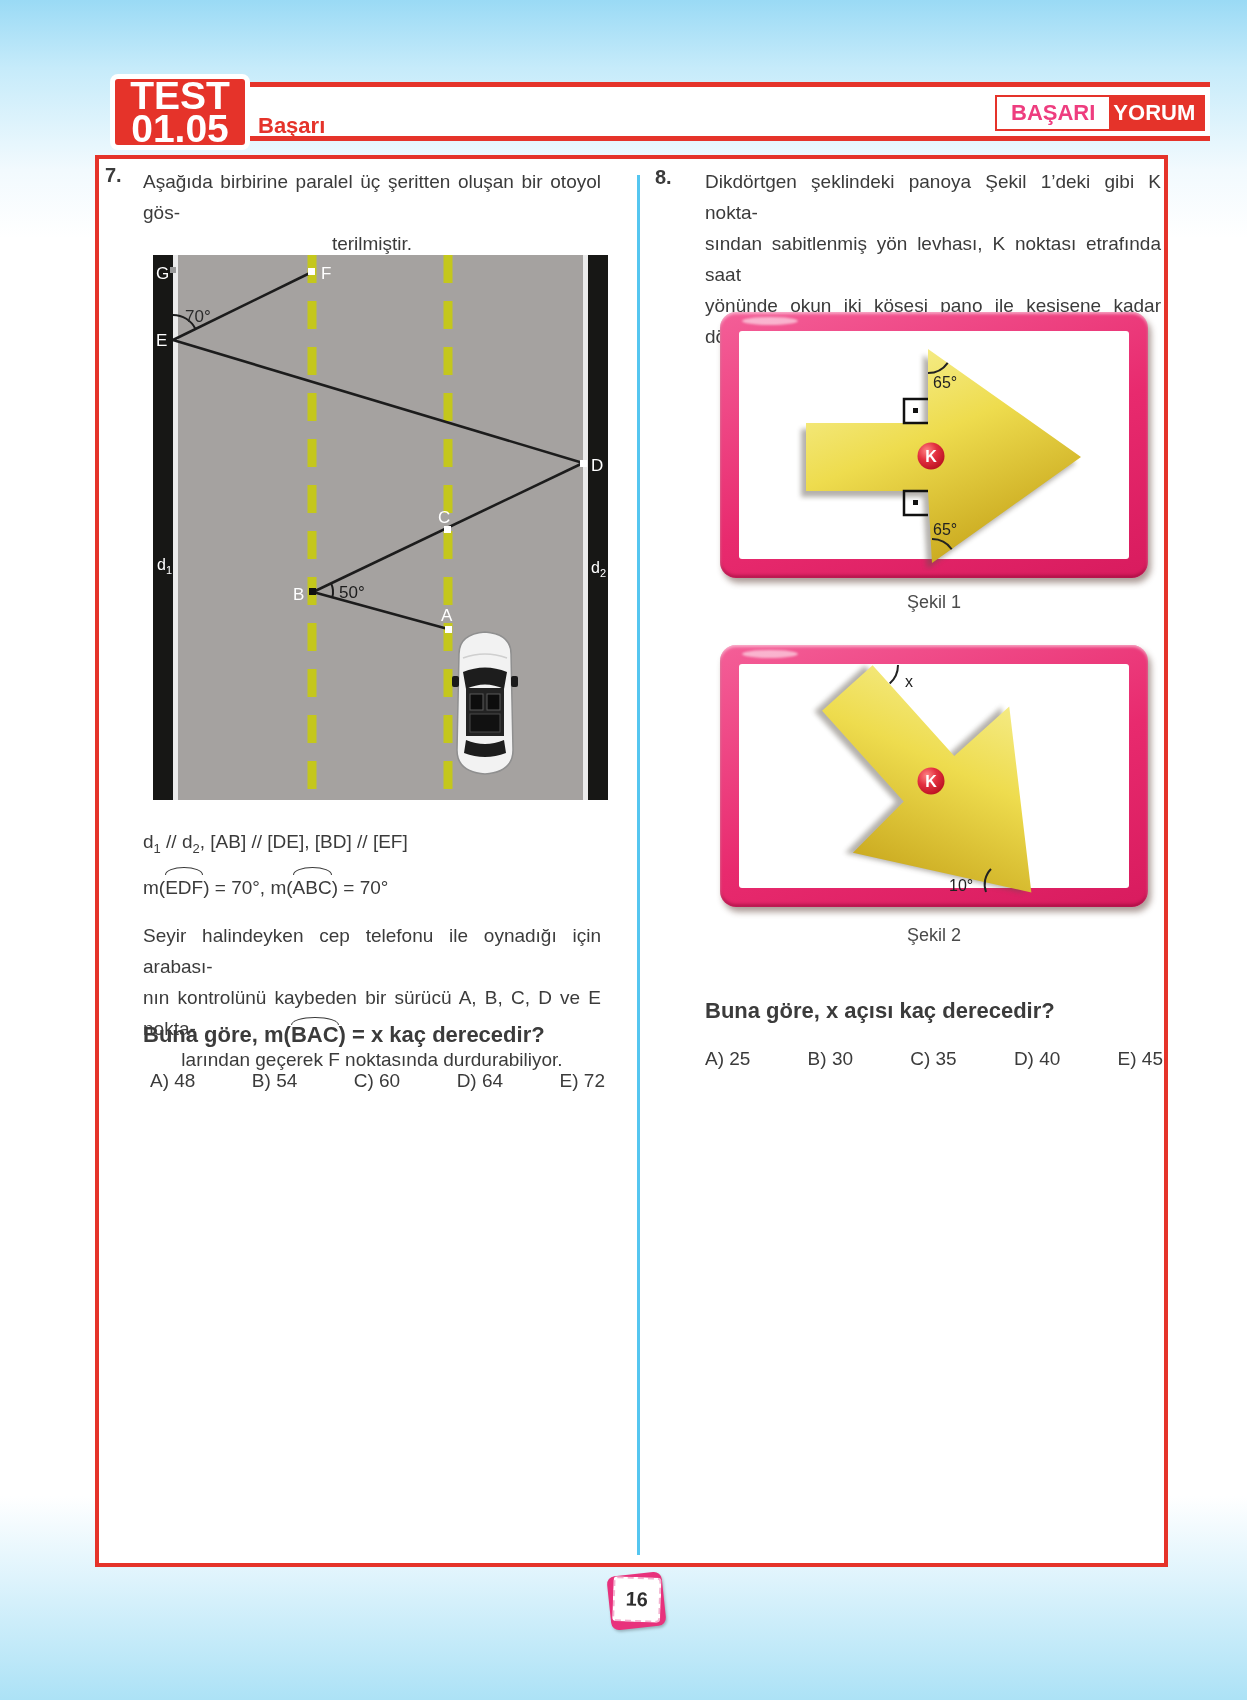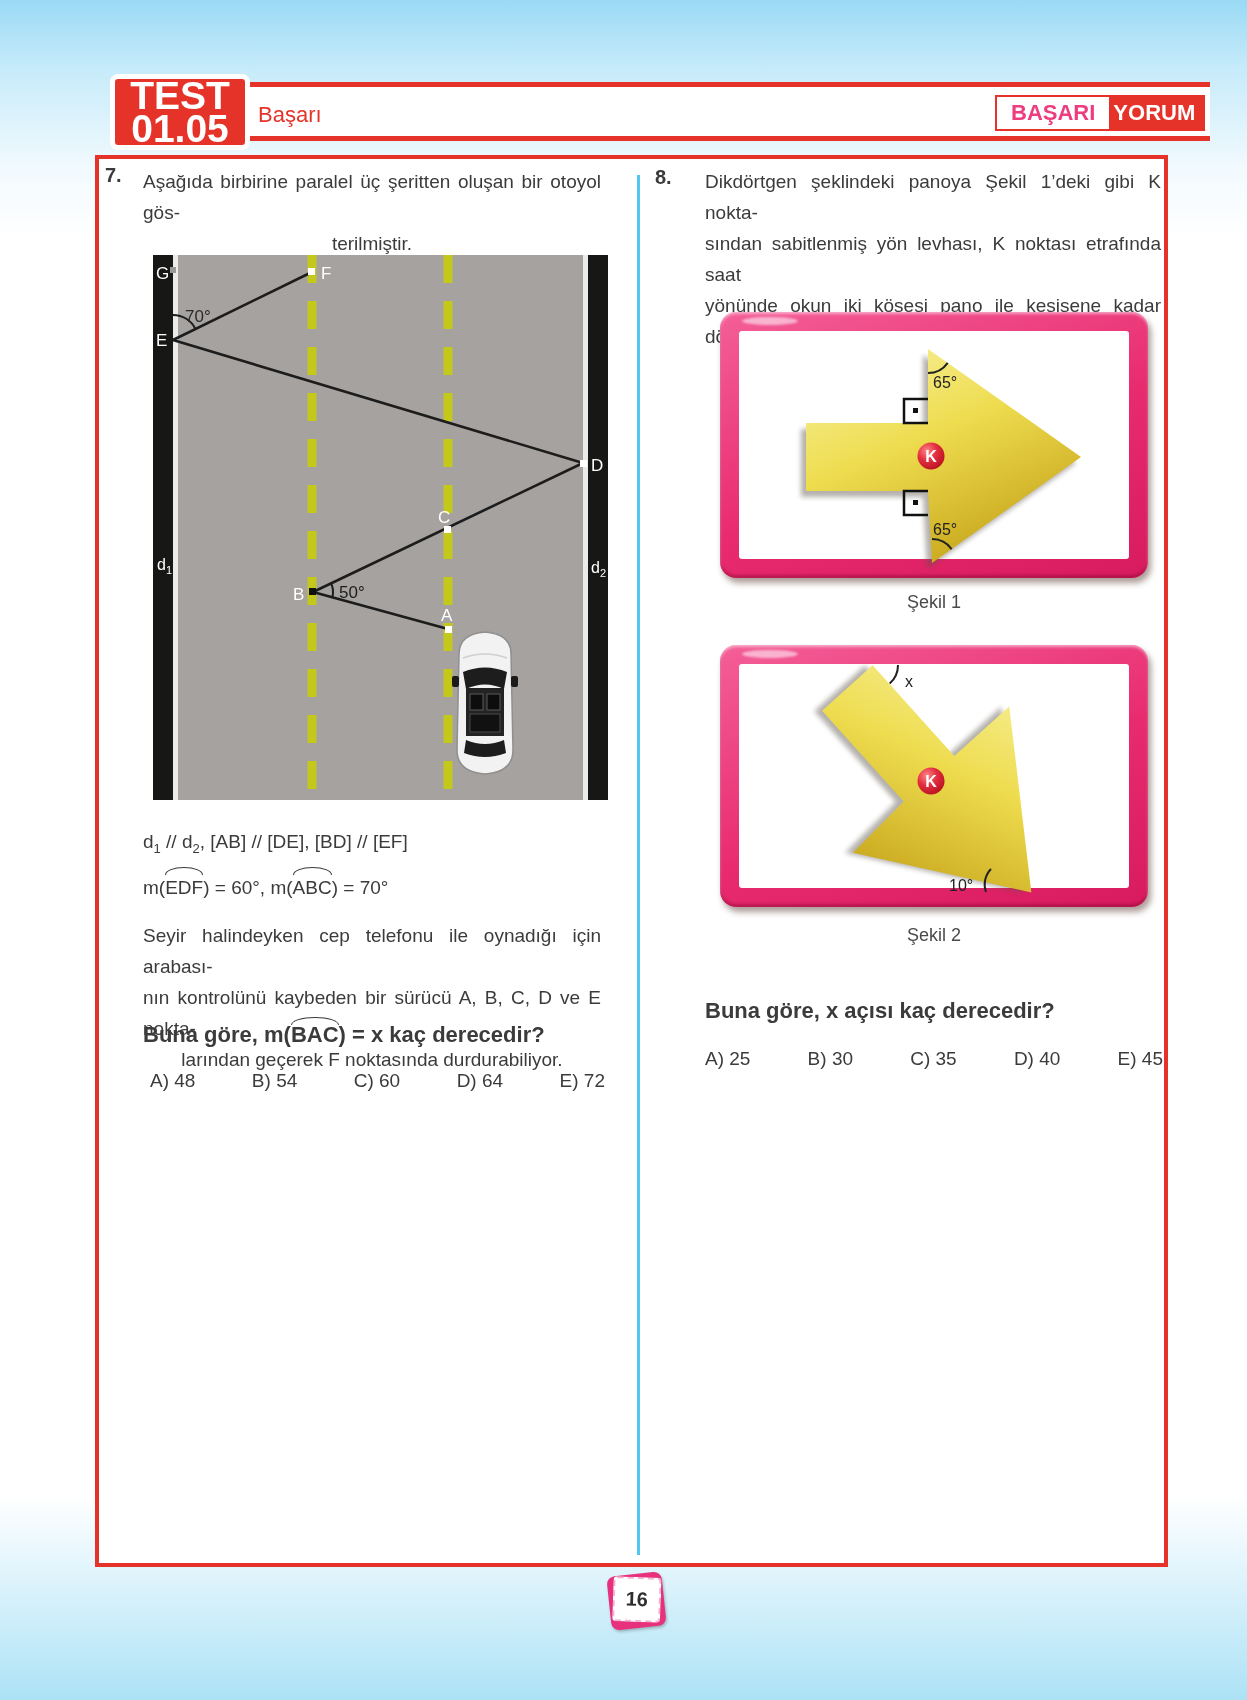--- a/index.html
+++ b/index.html
@@ -5,21 +5,21 @@
   html,body{margin:0;padding:0;}
   .page{position:relative;width:1247px;height:1700px;overflow:hidden;
     font-family:"Liberation Sans",sans-serif;color:#3b3b3b;
     background:linear-gradient(180deg,#9adaf5 0%,#c6ebfa 4%,#f2fafe 10%,#ffffff 14%,#ffffff 88%,#ddf3fc 93%,#ace2f6 100%);}
   
   .hdr-bar{position:absolute;left:120px;top:82px;width:1090px;height:49px;background:#fff;
     border-top:5px solid #e5332a;border-bottom:5px solid #e5332a;}
   .hdr-badge{position:absolute;left:110px;top:74px;width:140px;height:76px;box-sizing:border-box;
     background:#e5332a;border:5px solid #fff;border-radius:8px;display:flex;flex-direction:column;
     align-items:center;justify-content:center;color:#fff;font-weight:bold;font-size:39px;line-height:33px;}
-  .hdr-course{position:absolute;left:258px;top:102px;font-size:22px;font-weight:normal;color:#e5332a;}
+  .hdr-course{position:absolute;left:258px;top:113px;font-size:22px;font-weight:bold;color:#e5332a;}
   .hdr-logo{position:absolute;left:995px;top:95px;display:flex;font-weight:bold;font-size:22px;
     background:#e5332a;border:2px solid #e5332a;line-height:30px;}
   .hdr-logo .cell-white{background:#fff;color:#ee3d7f;padding:1px 14px;}
   .hdr-logo .cell-red{background:#e5332a;color:#fff;padding:1px 8px 1px 4px;}
   
   .main{position:absolute;left:95px;top:155px;width:1073px;height:1412px;box-sizing:border-box;
     background:#fff;border:4px solid #e5332a;}
   .divider{position:absolute;left:538px;top:16px;width:3px;height:1380px;background:#55c6f0;}
   .qnum{position:absolute;font-size:20px;font-weight:bold;}
   .txt{font-size:19px;line-height:31px;}
@@ -121,21 +121,21 @@
       <text x="32" y="67" font-size="17" fill="#2b2b2b">70°</text>
       <text x="186" y="343" font-size="17" fill="#1c1c1c">50°</text>
       <text x="4" y="315" font-size="16" fill="#fff"><tspan>d</tspan><tspan dy="4" font-size="11">1</tspan></text>
       <text x="438" y="318" font-size="16" fill="#fff"><tspan>d</tspan><tspan dy="4" font-size="11">2</tspan></text>
     </svg>
 
     <div class="txt" style="position:absolute;left:44px;top:667px;">
       <span>d</span><sub>1</sub><span> // d</span><sub>2</sub><span>, [AB] // [DE], [BD] // [EF]</span>
     </div>
     <div class="txt" style="position:absolute;left:44px;top:705px;padding-top:8px;">
-      <span>m(</span><span class="hat">EDF</span><span>) = 60°, m(</span><span class="hat">ABC</span><span>) = 70°</span>
+      <span>m(</span><span class="hat">EDF</span><span>) = 70°, m(</span><span class="hat">ABC</span><span>) = 70°</span>
     </div>
 
     <div class="txt" style="position:absolute;left:44px;top:761px;width:458px;">
       <div class="jline">Seyir halindeyken cep telefonu ile oynadığı için arabası-</div>
       <div class="jline">nın kontrolünü kaybeden bir sürücü A, B, C, D ve E nokta-</div>
       <div class="jlast">larından geçerek F noktasında durdurabiliyor.</div>
     </div>
 
     <div class="qbold" style="position:absolute;left:44px;top:855px;padding-top:8px;">
       <span>Buna göre, m(</span><span class="hat">BAC</span><span>) = x kaç derecedir?</span>

